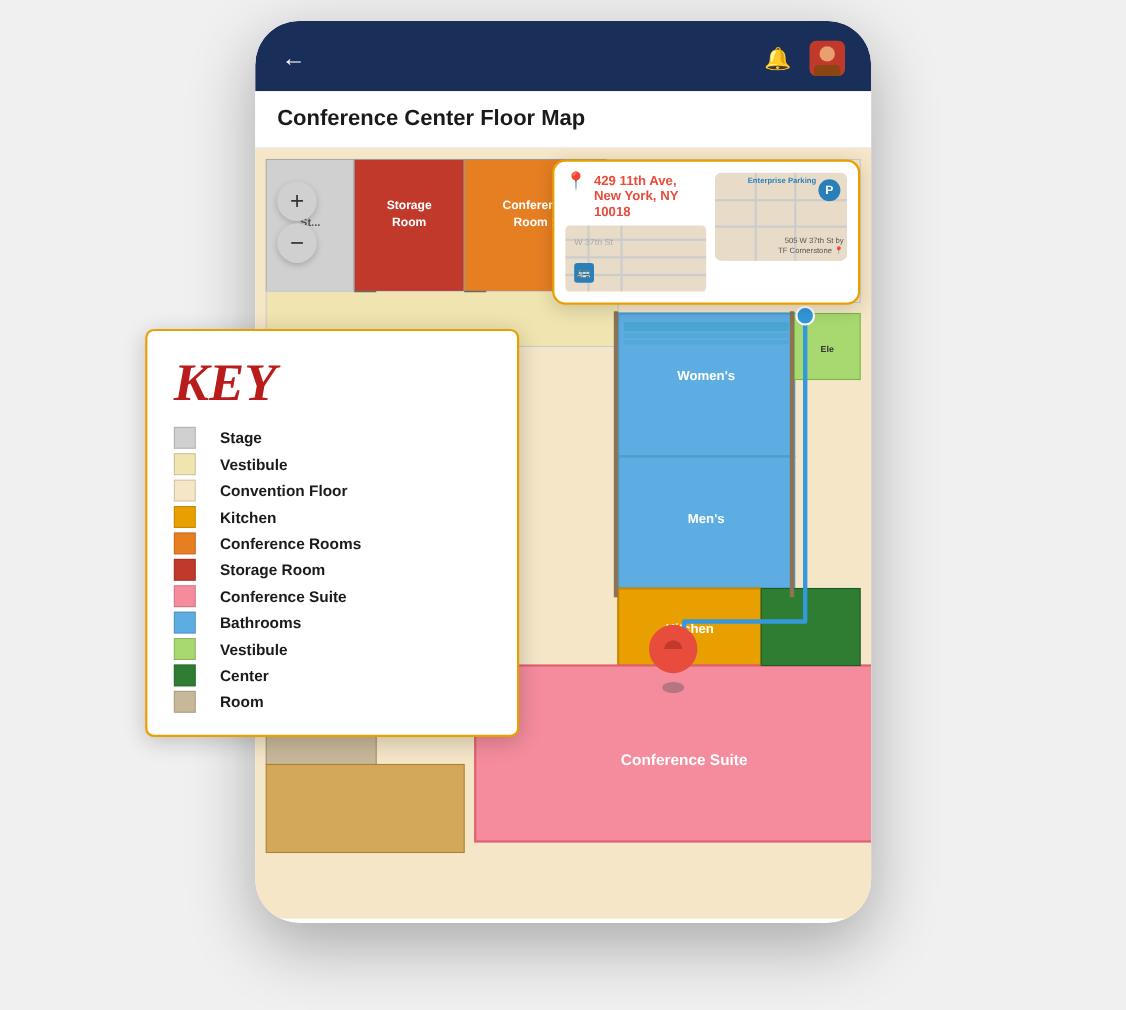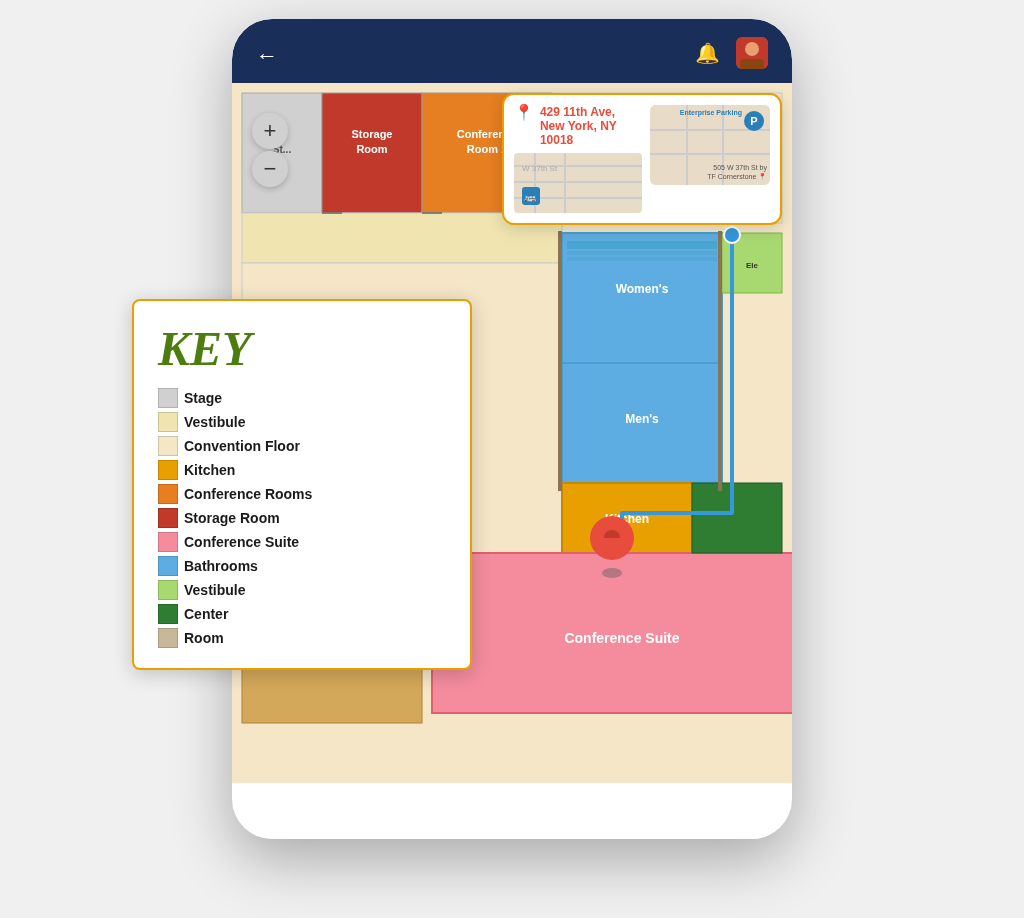--- a/index.html
+++ b/index.html
@@ -236,36 +236,36 @@
       border: 2px solid #e8a000;
       border-radius: 8px;
       padding: 20px 24px;
       z-index: 30;
       box-shadow: 0 4px 20px rgba(0,0,0,0.2);
     }
 
     .key-title {
       font-size: 48px;
       font-weight: 700;
-      color: #4d7c0f;
+      color: #b91c1c;
       margin-bottom: 12px;
       font-style: italic;
       font-family: Georgia, serif;
     }
 
     .key-items {
       display: flex;
       flex-direction: column;
       gap: 4px;
     }
 
     .key-item {
       display: flex;
       align-items: center;
-      gap: 6px;
+      gap: 22px;
       font-size: 14px;
       font-weight: 600;
       color: #1a1a1a;
     }
 
     .key-swatch {
       width: 20px;
       height: 20px;
       border: 1px solid rgba(0,0,0,0.15);
       flex-shrink: 0;
@@ -284,20 +284,23 @@
         <div class="avatar">
           <svg width="32" height="32" viewBox="0 0 32 32">
             <rect width="32" height="32" fill="#c0392b" rx="6"></rect>
             <circle cx="16" cy="12" r="7" fill="#e8a070"></circle>
             <rect x="4" y="22" width="24" height="12" rx="4" fill="#8B4513"></rect>
           </svg>
         </div>
       </div>
     </div>
 
+    <div class="page-title-bar">
+      <div class="page-title">Conference Center Floor Map</div>
+    </div>
 
     <div class="map-area">
 
       <svg width="100%" height="100%" viewBox="0 0 560 700" style="position:absolute;top:0;left:0;">
 
         <rect x="0" y="0" width="560" height="700" fill="#f5e6c8"></rect>
 
         <rect x="10" y="10" width="80" height="120" fill="#d0d0d0" stroke="#aaa" stroke-width="1"></rect>
         <text x="50" y="70" text-anchor="middle" font-size="10" font-weight="bold" fill="#555">St...</text>
 

